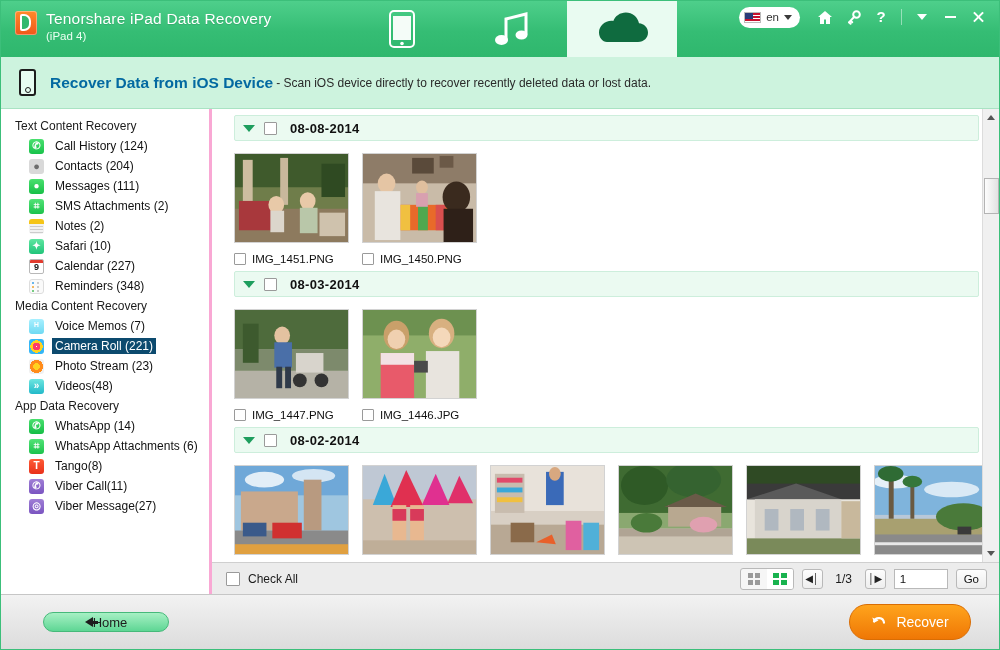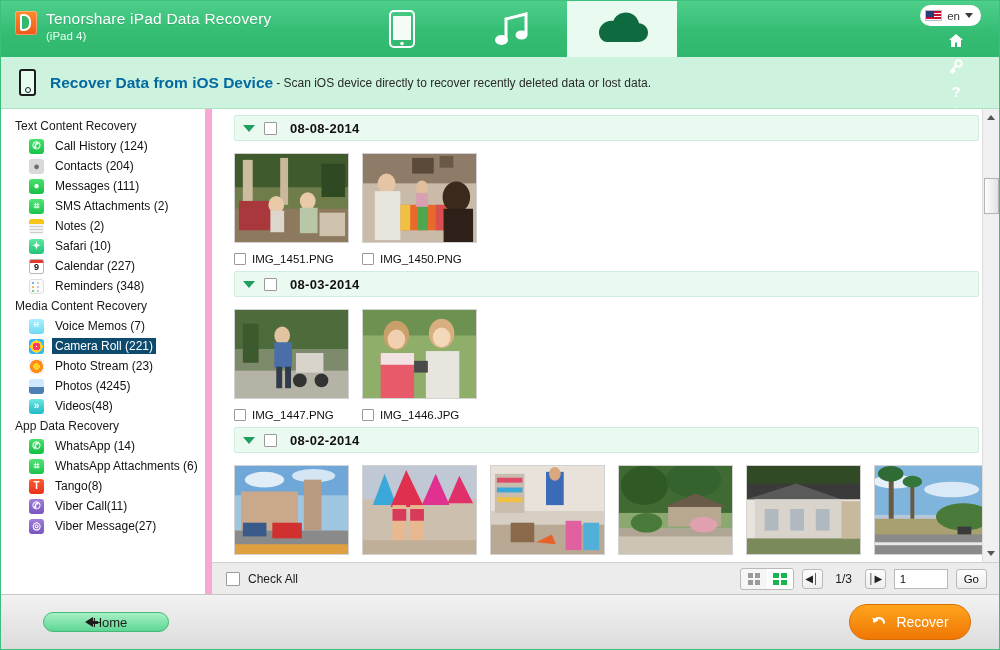--- a/index.html
+++ b/index.html
@@ -68,21 +68,21 @@
   .tab {
     width: 110px; height: 56px;
     display: flex; align-items: center; justify-content: center;
     position: relative;
   }
   .tab.active { background: #e9fbf1; }
   .tab svg { display: block; }
 
   .winctl {
     position: absolute; right: 8px; top: 4px;
-    display: flex; align-items: center; gap: 2px; flex-direction: column;
+    display: flex; align-items: center; gap: 2px;
   }
   .lang {
     display: flex; align-items: center; gap: 5px;
     background: #fff; border-radius: 11px;
     height: 21px; padding: 0 8px 0 5px;
     margin-right: 10px;
   }
   .flag {
     width: 17px; height: 11px; position: relative;
     background: repeating-linear-gradient(180deg,#c8102e 0,#c8102e 1.55px,#fff 1.55px,#fff 3.1px);
@@ -148,21 +148,21 @@
   
   .body {
     flex: 1 1 auto; display: flex; min-height: 0;
     background: #fff;
   }
 
   
   .sidebar {
     width: 211px; flex: 0 0 211px;
     background: #fff;
-    border-right: 7px solid #f9a8d4;
+    border-right: 3px solid #f9a8d4;
     padding-top: 7px;
     overflow: hidden;
   }
   .grp-title {
     font-size: 12px; color: #1b1b1b;
     padding: 3px 0 3px 14px;
   }
   .nav-item {
     display: flex; align-items: center;
     height: 20px; margin: 0 0 0 28px;
@@ -540,24 +540,20 @@
         </div>
         <div class="nav-item selected">
           <span class="nav-ico ic-camroll"></span>
           <span class="nav-label">Camera Roll (221)</span>
         </div>
         <div class="nav-item">
           <span class="nav-ico ic-stream"></span>
           <span class="nav-label">Photo Stream (23)</span>
         </div>
         <div class="nav-item">
-          <span class="nav-ico ic-photos"></span>
-          <span class="nav-label">Photos (4245)</span>
-        </div>
-        <div class="nav-item">
           <span class="nav-ico ic-videos">
               <span class="glyph">»</span>
             </span>
           <span class="nav-label">Videos(48)</span>
         </div>
       </div>
 
       <div>
         <div class="grp-title">App Data Recovery</div>
         <div class="nav-item">

